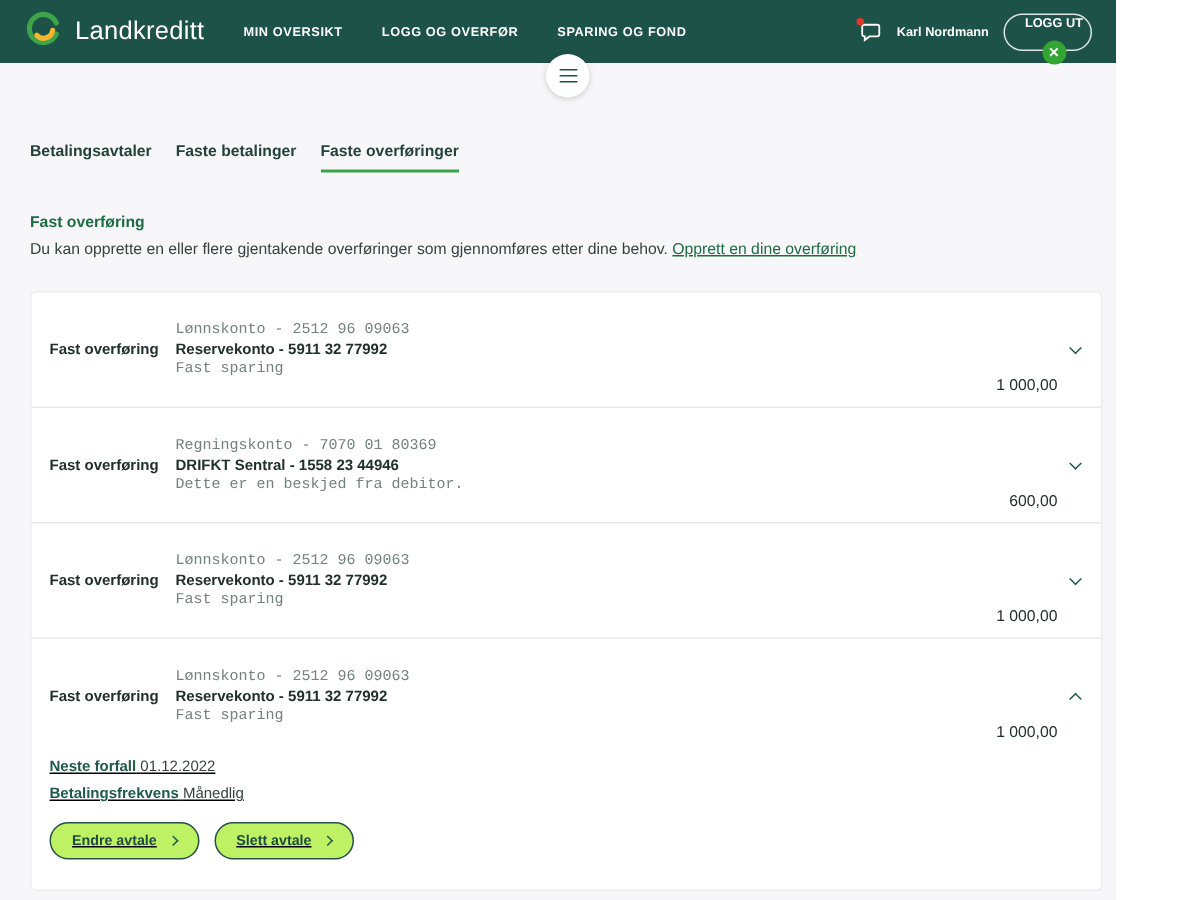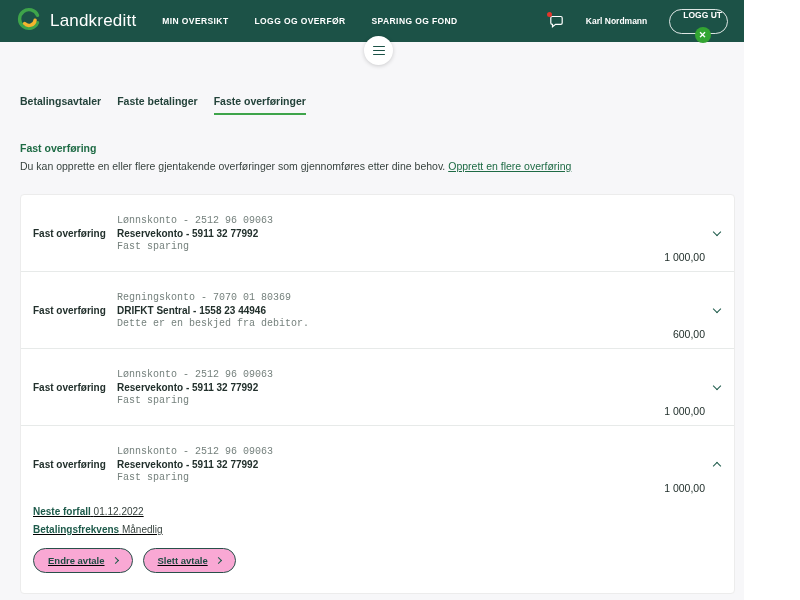--- a/index.html
+++ b/index.html
@@ -5,21 +5,21 @@
   * { margin:0; padding:0; box-sizing:border-box; }
   html,body { width:800px; height:600px; }
   .page { width:744px; height:600px; background:#f7f7f9; font-family:"Liberation Sans",sans-serif; position:relative; overflow:hidden; }
 
   
   .header { height:42px; background:#1c5247; display:flex; align-items:center; padding:0 16px; position:relative; }
   .brand { display:flex; align-items:center; gap:8px; }
   .brand-name { color:#fff; font-size:17px; font-weight:500; letter-spacing:.2px; }
   .nav { display:flex; gap:26px; margin-left:26px; }
   .nav-item { color:#fff; font-size:8.5px; font-weight:700; letter-spacing:.4px; cursor:pointer; white-space:nowrap; }
-  .header-right { margin-left:auto; display:flex; align-items:center; gap:22px; }
+  .header-right { margin-left:auto; display:flex; align-items:center; gap:10px; }
   .notif { position:relative; width:15px; height:15px; }
   .notif .dot { position:absolute; left:-2px; top:-2px; width:5px; height:5px; background:#e2362c; border-radius:50%; }
   .username { color:#fff; font-size:8.5px; font-weight:700; }
   .logout { display:flex; align-items:center; gap:7px; border:1px solid rgba(255,255,255,.85); border-radius:13px; height:25px; padding:0 5px 0 13px; color:#fff; font-size:8.5px; font-weight:700; background:transparent; cursor:pointer;flex-direction:column; }
   .logout-x { width:16px; height:16px; border-radius:50%; background:#33a532; color:#fff; font-size:9px; line-height:16px; text-align:center; font-weight:700; }
 
   
   .menu-toggle { position:absolute; left:364px; top:36px; width:29px; height:29px; border-radius:50%; background:#fff; box-shadow:0 1px 4px rgba(0,0,0,.18); display:flex; flex-direction:column; justify-content:center; align-items:center; gap:2.5px; cursor:pointer; z-index:5; }
   .menu-toggle i { display:block; width:12px; height:1.6px; background:#1c5247; border-radius:1px; }
 
@@ -45,21 +45,21 @@
   .strong { font-weight:700; color:#22302c; }
   .amount-wrap { margin-left:auto; display:flex; align-items:center; gap:9px; }
   .amount { font-size:10.5px; color:#22302c;margin-top:48px; }
   .chev { display:inline-block; width:6px; height:6px; border-right:1.5px solid #1d5a4a; border-bottom:1.5px solid #1d5a4a; transform:rotate(45deg); margin-top:-3px; }
   .row.expanded .chev { transform:rotate(-135deg); margin-top:3px; }
   .details { display:none; padding:4px 14px 20px 12px;text-decoration:underline; }
   .row.expanded .details { display:block; }
   .detail-line { font-size:10px; color:#37423e; margin-bottom:7px; }
   .detail-label { font-weight:700; color:#1d5a4a; }
   .btn-row { display:flex; gap:10px; margin-top:13px; }
-  .pill-btn { display:inline-flex; align-items:center; gap:8px; border:1px solid #28504a; border-radius:13px; height:25px; padding:0 14px; font-size:9.5px; font-weight:700; color:#1d4a42; background:#f9a8d4; cursor:pointer; font-family:inherit; }
+  .pill-btn { display:inline-flex; align-items:center; gap:8px; border:1px solid #28504a; border-radius:13px; height:25px; padding:0 14px; font-size:9.5px; font-weight:700; color:#1d4a42; background:#bef264; cursor:pointer; font-family:inherit; }
   .chev-right { display:inline-block; width:5px; height:5px; border-right:1.5px solid #1d5a4a; border-bottom:1.5px solid #1d5a4a; transform:rotate(-45deg); }
 </style>
 </head>
 <body>
 
 <div class="page">
 
   <div class="header">
     <div class="brand">
       <span>
@@ -100,21 +100,21 @@
 
     <div class="tabs">
       <span class="tab">Betalingsavtaler</span>
       <span class="tab">Faste betalinger</span>
       <span class="tab active">Faste overføringer</span>
     </div>
 
     <div class="section-title">Fast overføring</div>
     <div class="section-desc">
       <span>Du kan opprette en eller flere gjentakende overføringer som gjennomføres etter dine behov.</span>
-      <a>Opprett en flere overføring</a>
+      <a>Opprett en dine overføring</a>
     </div>
 
     <div class="card">
   <div class="row">
     <div class="row-head">
       <span class="type">Fast overføring</span>
       <span class="lines">
         <span class="line muted" style="display:block">Lønnskonto - 2512 96 09063</span>
         <span class="line strong" style="display:block">Reservekonto - 5911 32 77992</span>
         <span class="line muted" style="display:block">Fast sparing</span>

